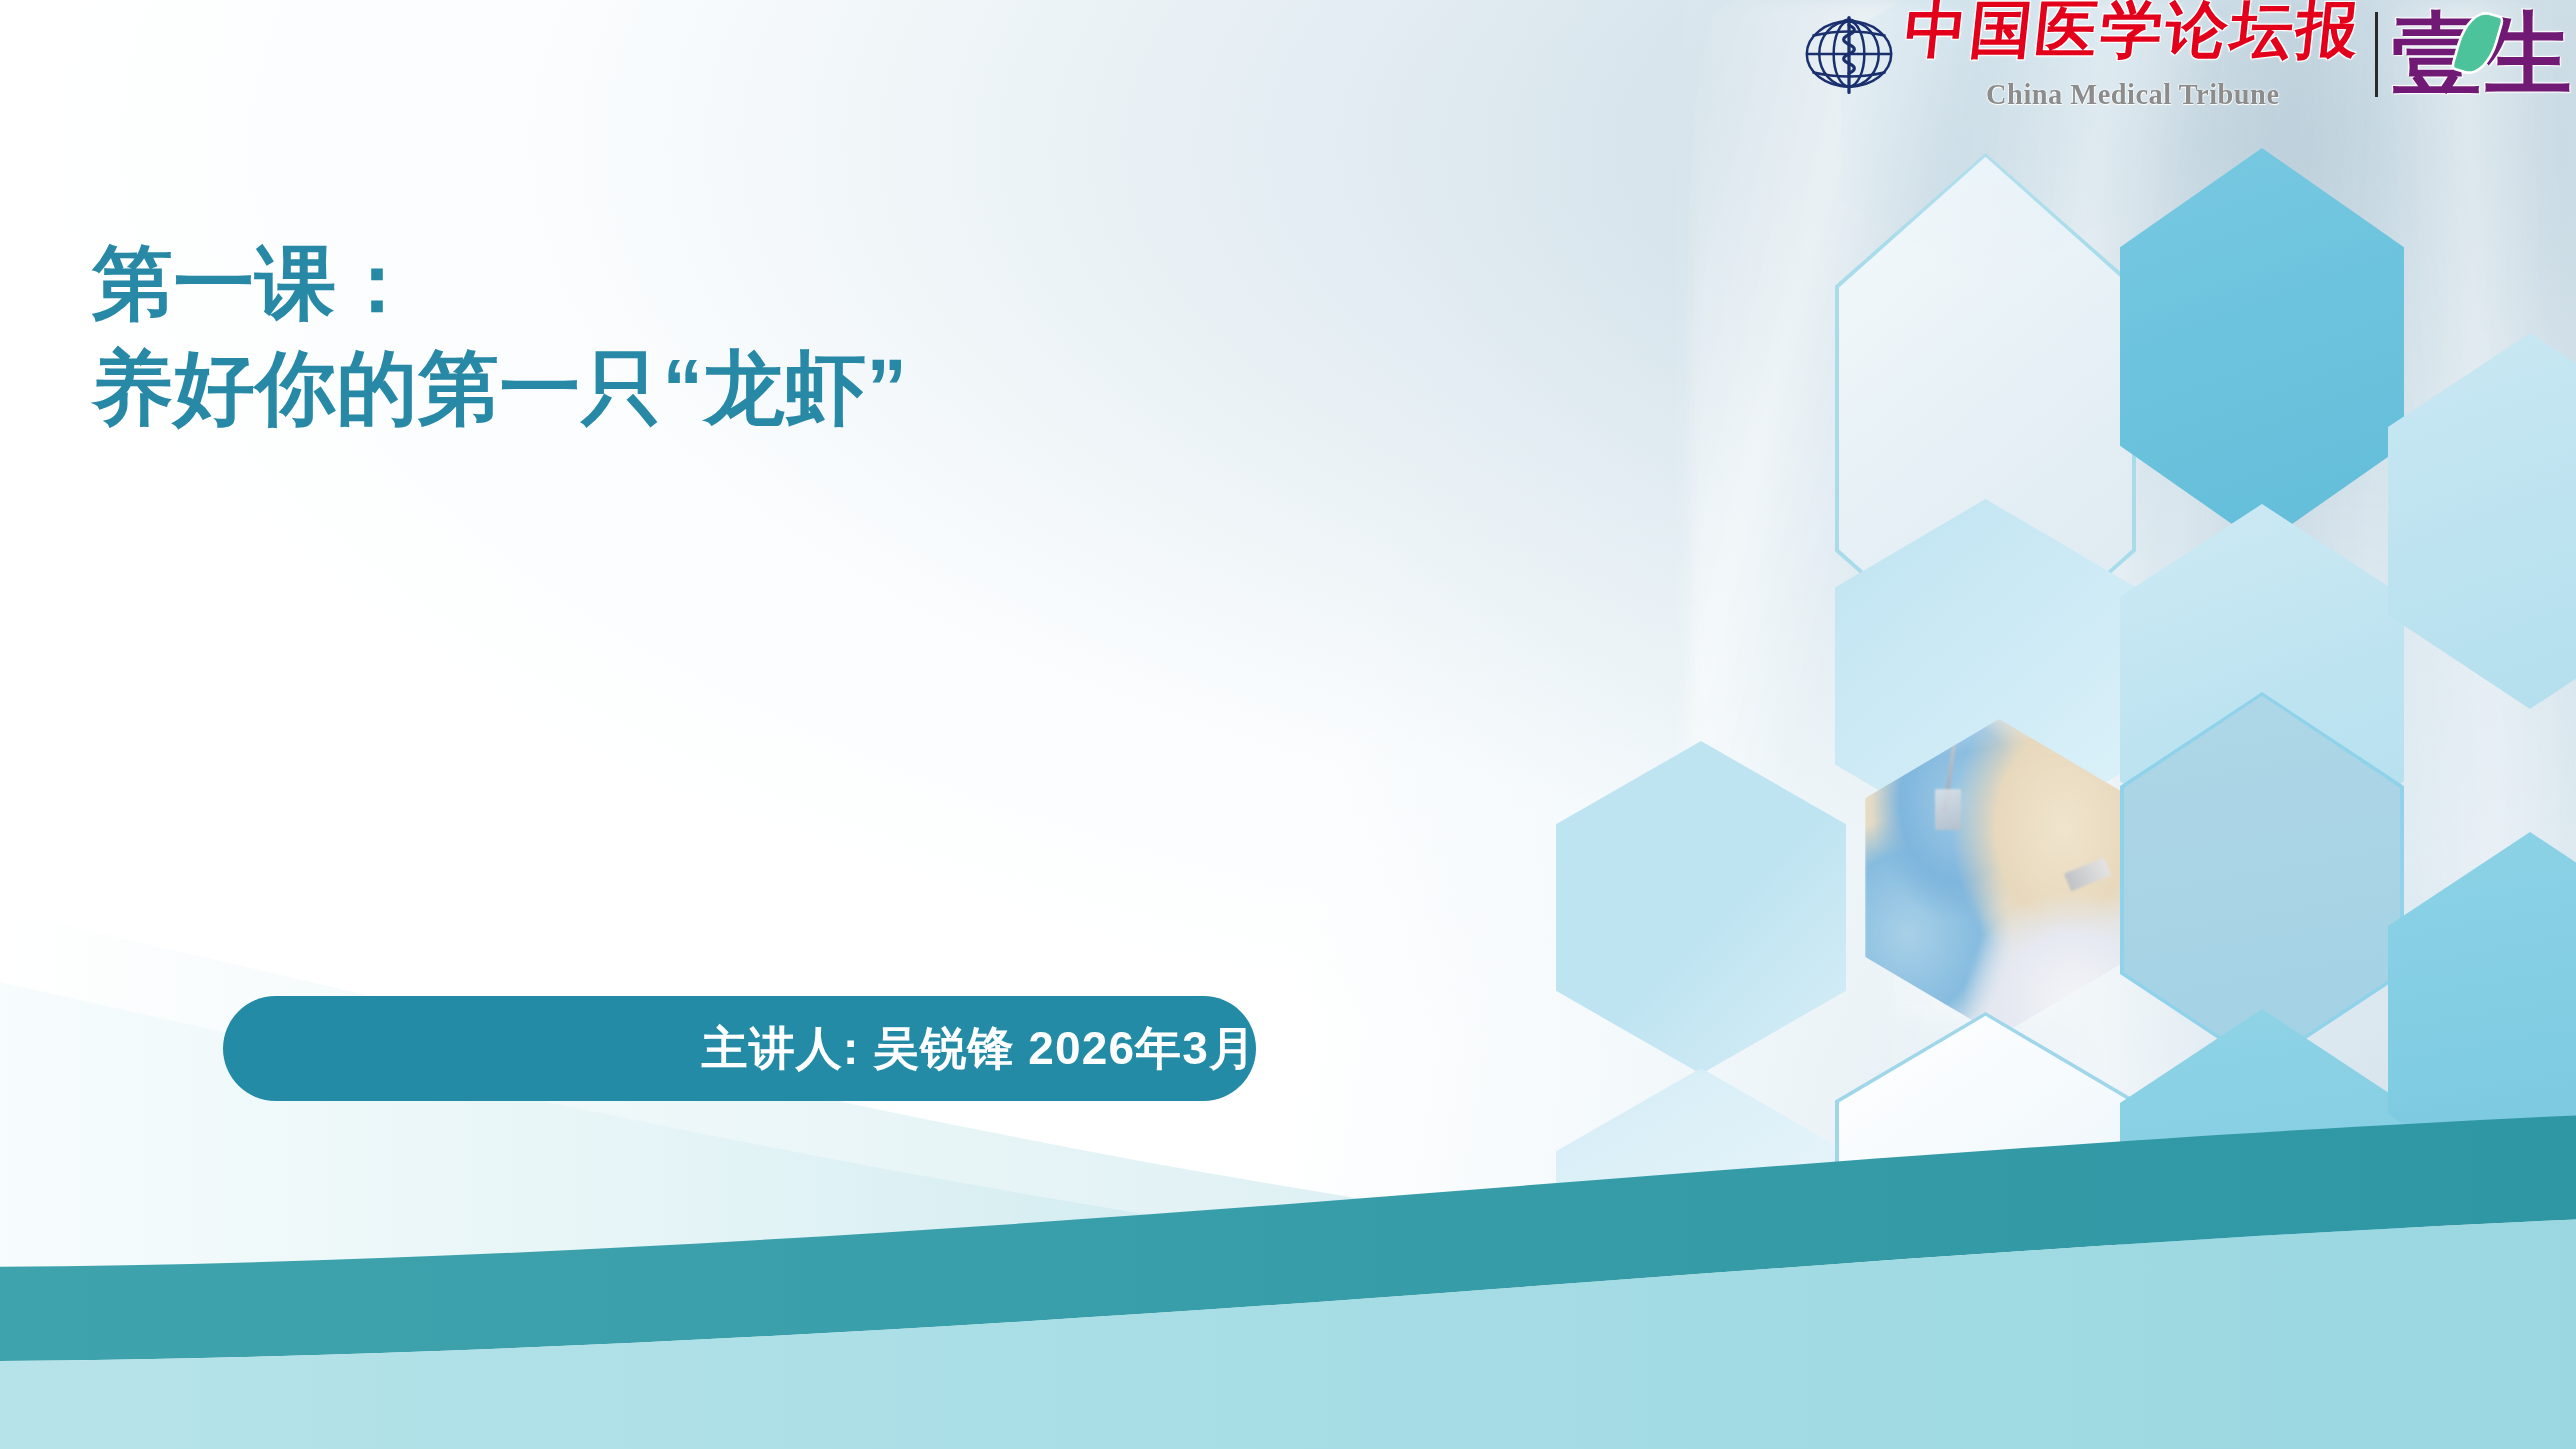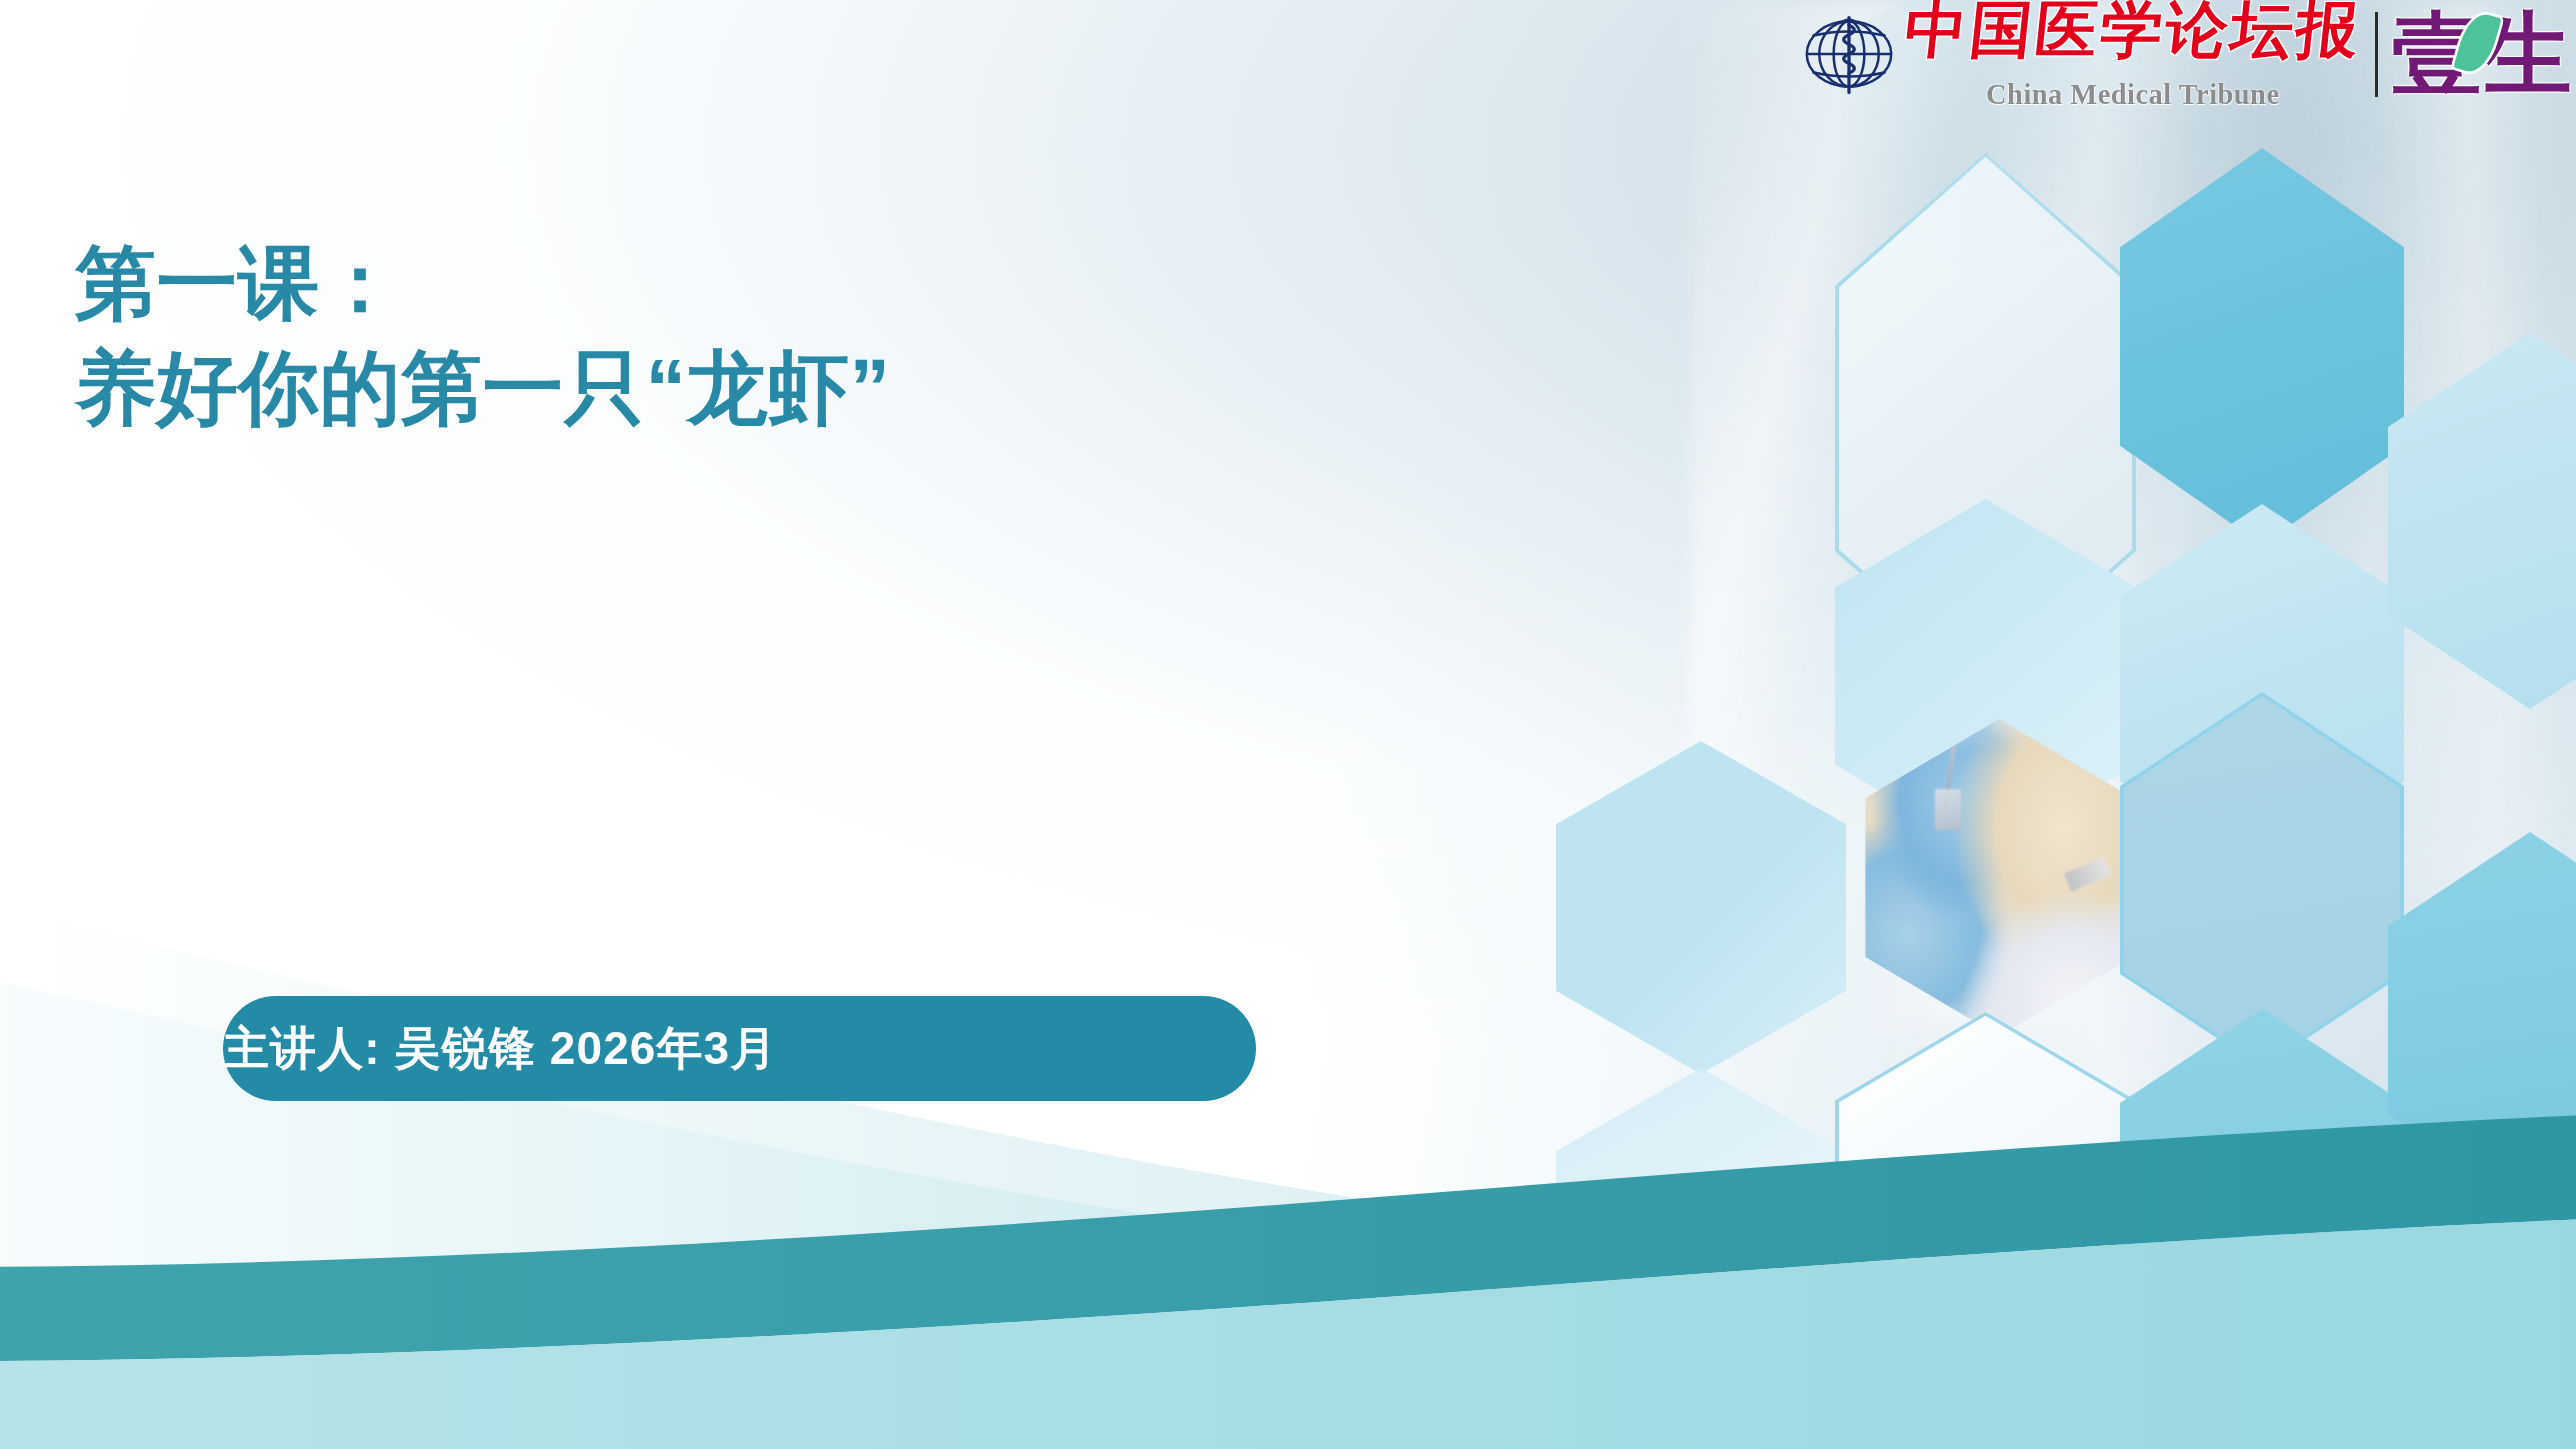--- a/index.html
+++ b/index.html
@@ -108,29 +108,30 @@
   #title-block{
     position:absolute; left:75px; top:231px; width:1599px;
   }
   .tline{
     color:#2889A6;
     font-weight:700;
     font-size:81px;
     line-height:1.30;
     letter-spacing:0.5px;
     white-space:nowrap;
+    margin-left:17px;
   }
 
   
   #speaker-pill{
     position:absolute; left:223px; top:996px;
     width:1033px; height:105px;
     background:#238BA5;
     border-radius:54px;
-    display:flex; align-items:center; justify-content:flex-start;
+    display:flex; align-items:center; justify-content:flex-end;
   }
   #speaker-pill .sp-text{
     color:#ffffff; font-weight:700; font-size:46px; letter-spacing:1.1px;
     white-space:nowrap;
   }
 
   
   #logo-bar{
     position:absolute; right:0px; top:3.2px;
     height:102px;

